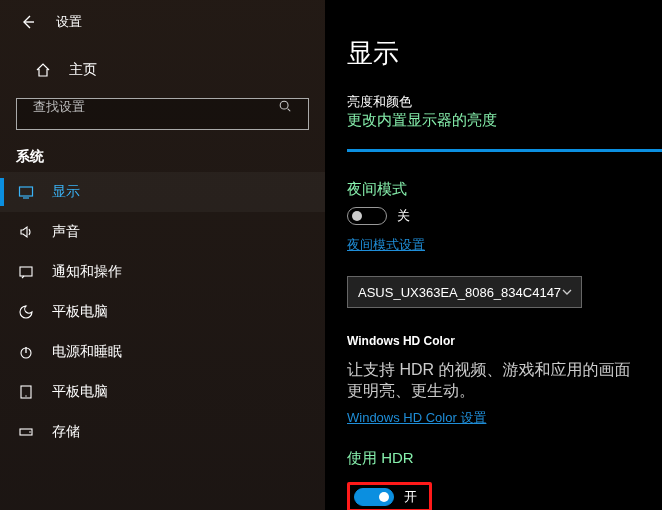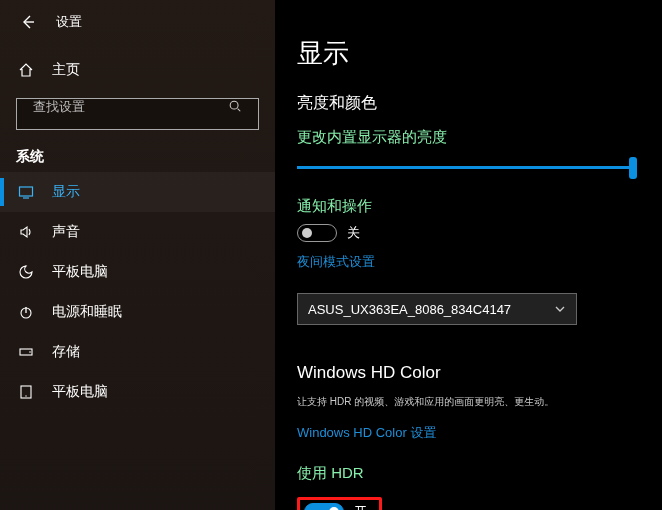--- a/index.html
+++ b/index.html
@@ -1,66 +1,66 @@
 <!DOCTYPE html>
 <html><head>
 <meta charset="utf-8">
 <style>
 * { margin: 0; padding: 0; box-sizing: border-box; }
 html, body { width: 662px; height: 510px; overflow: hidden; font-family: "Segoe UI", "Microsoft YaHei", sans-serif; }
 body { display: flex; background: #000; color: #fff; }
 
 
-.sidebar { width: 275px; height: 510px; background: linear-gradient(to bottom, rgba(40,30,25,0.4), rgba(25,20,20,0.5)); background-color: #1f1712; position: relative; }
+.sidebar { width: 325px; height: 510px; background: linear-gradient(to bottom, rgba(40,30,25,0.4), rgba(25,20,20,0.5)); background-color: #1f1712; position: relative; }
 .sidebar-header { display: flex; align-items: center; height: 44px; padding-left: 16px; }
 .back-btn { width: 24px; height: 24px; display: flex; align-items: center; justify-content: center; color: #fff; margin-right: 16px; }
 .app-title { font-size: 13px; color: #fff; }
 
-.home-row { display: flex; align-items: center; height: 40px; padding-left: 16px; margin-top: 6px; }
+.home-row { display: flex; align-items: center; height: 40px; padding-left: 33px; margin-top: 6px; }
 .home-row .icon { width: 20px; margin-right: 16px; display:flex; align-items:center; justify-content:center; }
 .home-row .label { font-size: 14px; }
 
 .search-box { margin: 8px 16px 10px 16px; height: 32px; border: 1px solid #aaa; background: rgba(0,0,0,0.3); display: flex; align-items: flex-start; padding: 0 16px; }
 .search-box input { flex: 1; background: transparent; border: none; outline: none; color: #ddd; font-size: 13px; }
 .search-box input::placeholder { color: #bbb; }
 .search-box .sicon { color:#ccc; }
 
 .group-title { padding: 8px 16px 6px 16px; font-size: 14px; font-weight: 600; color: #fff; }
 
 .nav-item { display: flex; align-items: center; height: 40px; padding-left: 16px; position: relative; }
 .nav-item .icon { width: 20px; margin-right: 16px; display:flex; align-items:center; justify-content:center; color:#fff; }
 .nav-item .label { font-size: 14px; }
 .nav-item.selected::before { content: ""; position: absolute; left: 0; top: 6px; bottom: 6px; width: 4px; background: #0b8fe0; }
 .nav-item.selected { background: rgba(255,255,255,0.04); }
 .nav-item.selected .icon, .nav-item.selected .label { color: #3ab3f7; }
 
 
 .main { flex: 1; height: 510px; background: #000; padding: 36px 22px 0 22px; overflow: hidden; }
 .page-title { font-size: 26px; font-weight: 400; margin-bottom: 22px; }
-.section-title { font-size: 16px; font-weight: 400; margin-bottom: 14px; }
+.section-title { font-size: 13px; font-weight: 400; }
 .control-label { font-size: 15px; color: #86efac; margin-bottom: 8px; }
 
 .slider { position: relative; width: 340px; height: 26px; margin-bottom: 16px; }
 .slider-track { position: absolute; top: 11px; left: 0; right: 0; height: 3px; background: #0b8fe0; }
 .slider-thumb { position: absolute; right: 0; top: 2px; width: 8px; height: 22px; background: #0b8fe0; border-radius: 3px; }
 
 .toggle-row { display: flex; align-items: center; margin-bottom: 10px; }
 .toggle { width: 40px; height: 18px; border-radius: 10px; border: 1px solid #999; position: relative; margin-right: 10px; }
 .toggle .knob { position: absolute; width: 10px; height: 10px; border-radius: 50%; background: #ccc; top: 3px; left: 4px; }
 .toggle.on { background: #0b8fe0; border-color: #0b8fe0; }
 .toggle.on .knob { background: #fff; left: auto; right: 4px; }
 .toggle-label { font-size: 13px; }
 
-.link { color: #1f8ed8; font-size: 13px; margin-bottom: 22px; display: inline-block; }
-
-.dropdown { width: 280px; height: 32px; border: 1px solid #666; background: #222; display: flex; align-items: center; padding: 0 10px; justify-content: space-between; margin-bottom: 38px; font-size:13px; }
+.link { color: #1f8ed8; font-size: 13px; margin-bottom: 22px; display: inline-block; text-decoration: underline; }
+
+.dropdown { width: 235px; height: 32px; border: 1px solid #666; background: #222; display: flex; align-items: center; padding: 0 10px; justify-content: space-between; margin-bottom: 26px; font-size:13px; }
 .dropdown .chev { color:#ccc; }
 
-.section-title.sm { font-size: 17px; margin-top: 8px; margin-bottom: 12px; }
-.desc { font-size: 10px; color: #ccc; margin-bottom: 14px; }
+.section-title.sm { font-size: 12px; margin-top: 8px; margin-bottom: 12px; font-weight: bold; }
+.desc { font-size: 16px; color: #ccc; margin-bottom: 6px; }
 
 .hdr-highlight { border: 3px solid #ff1a1a; padding: 3px 12px 3px 4px; display: inline-flex; align-items: center; border-radius: 2px; }
 .hdr-highlight .toggle { margin-right: 10px; }
 .spacer-sm { height: 6px; }
 
 svg { display:block; }
 </style>
 </head>
 <body>
 
@@ -110,66 +110,75 @@
         <svg width="16" height="16" viewBox="0 0 16 16">
           <path d="M3 6 H5 L9 3 V13 L5 10 H3 Z" stroke="#fff" stroke-width="1.1" fill="none"></path>
           <path d="M11 5 Q13 8 11 11" stroke="#fff" stroke-width="1.1" fill="none"></path>
         </svg>
       </span>
     <span class="label">声音</span>
   </div>
   <div class="nav-item">
     <span class="icon">
         <svg width="16" height="16" viewBox="0 0 16 16">
+          <rect x="2" y="3" width="12" height="9" stroke="#fff" stroke-width="1.1" fill="none"></rect>
+          <path d="M6 12 L4 14" stroke="#fff" stroke-width="1.1"></path>
+        </svg>
+      </span>
+    <span class="label">通知和操作</span>
+  </div>
+  <div class="nav-item">
+    <span class="icon">
+        <svg width="16" height="16" viewBox="0 0 16 16">
           <path d="M8 2 A6 6 0 1 0 14 8 A4 4 0 0 1 8 2 Z" stroke="#fff" stroke-width="1.1" fill="none"></path>
         </svg>
       </span>
     <span class="label">平板电脑</span>
   </div>
   <div class="nav-item">
     <span class="icon">
         <svg width="16" height="16" viewBox="0 0 16 16">
           <circle cx="8" cy="9" r="5" stroke="#fff" stroke-width="1.1" fill="none"></circle>
           <path d="M8 3 V9" stroke="#fff" stroke-width="1.3"></path>
         </svg>
       </span>
     <span class="label">电源和睡眠</span>
   </div>
   <div class="nav-item">
     <span class="icon">
         <svg width="16" height="16" viewBox="0 0 16 16">
+          <rect x="3" y="2" width="10" height="12" stroke="#fff" stroke-width="1.1" fill="none"></rect>
+          <circle cx="8" cy="12" r="0.7" fill="#fff"></circle>
+        </svg>
+      </span>
+    <span class="label">平板电脑</span>
+  </div>
+  <div class="nav-item">
+    <span class="icon">
+        <svg width="16" height="16" viewBox="0 0 16 16">
           <rect x="2" y="5" width="12" height="6" stroke="#fff" stroke-width="1.1" fill="none"></rect>
           <circle cx="12" cy="8" r="0.8" fill="#fff"></circle>
         </svg>
       </span>
     <span class="label">存储</span>
-  </div>
-  <div class="nav-item">
-    <span class="icon">
-        <svg width="16" height="16" viewBox="0 0 16 16">
-          <rect x="3" y="2" width="10" height="12" stroke="#fff" stroke-width="1.1" fill="none"></rect>
-          <circle cx="8" cy="12" r="0.7" fill="#fff"></circle>
-        </svg>
-      </span>
-    <span class="label">平板电脑</span>
   </div>
 </div>
 
 <div class="main">
   <div class="page-title">显示</div>
 
   <div class="section-title">亮度和颜色</div>
 
   <div class="control-label">更改内置显示器的亮度</div>
   <div class="slider">
     <div class="slider-track"></div>
     <div class="slider-thumb"></div>
   </div>
 
-  <div class="control-label">通知和操作</div>
+  <div class="control-label">夜间模式</div>
   <div class="toggle-row">
     <div class="toggle">
         <div class="knob"></div>
       </div>
     <span class="toggle-label">关</span>
   </div>
   <a class="link">夜间模式设置</a>
 
   <div class="dropdown">
     <span>ASUS_UX363EA_8086_834C4147</span>

